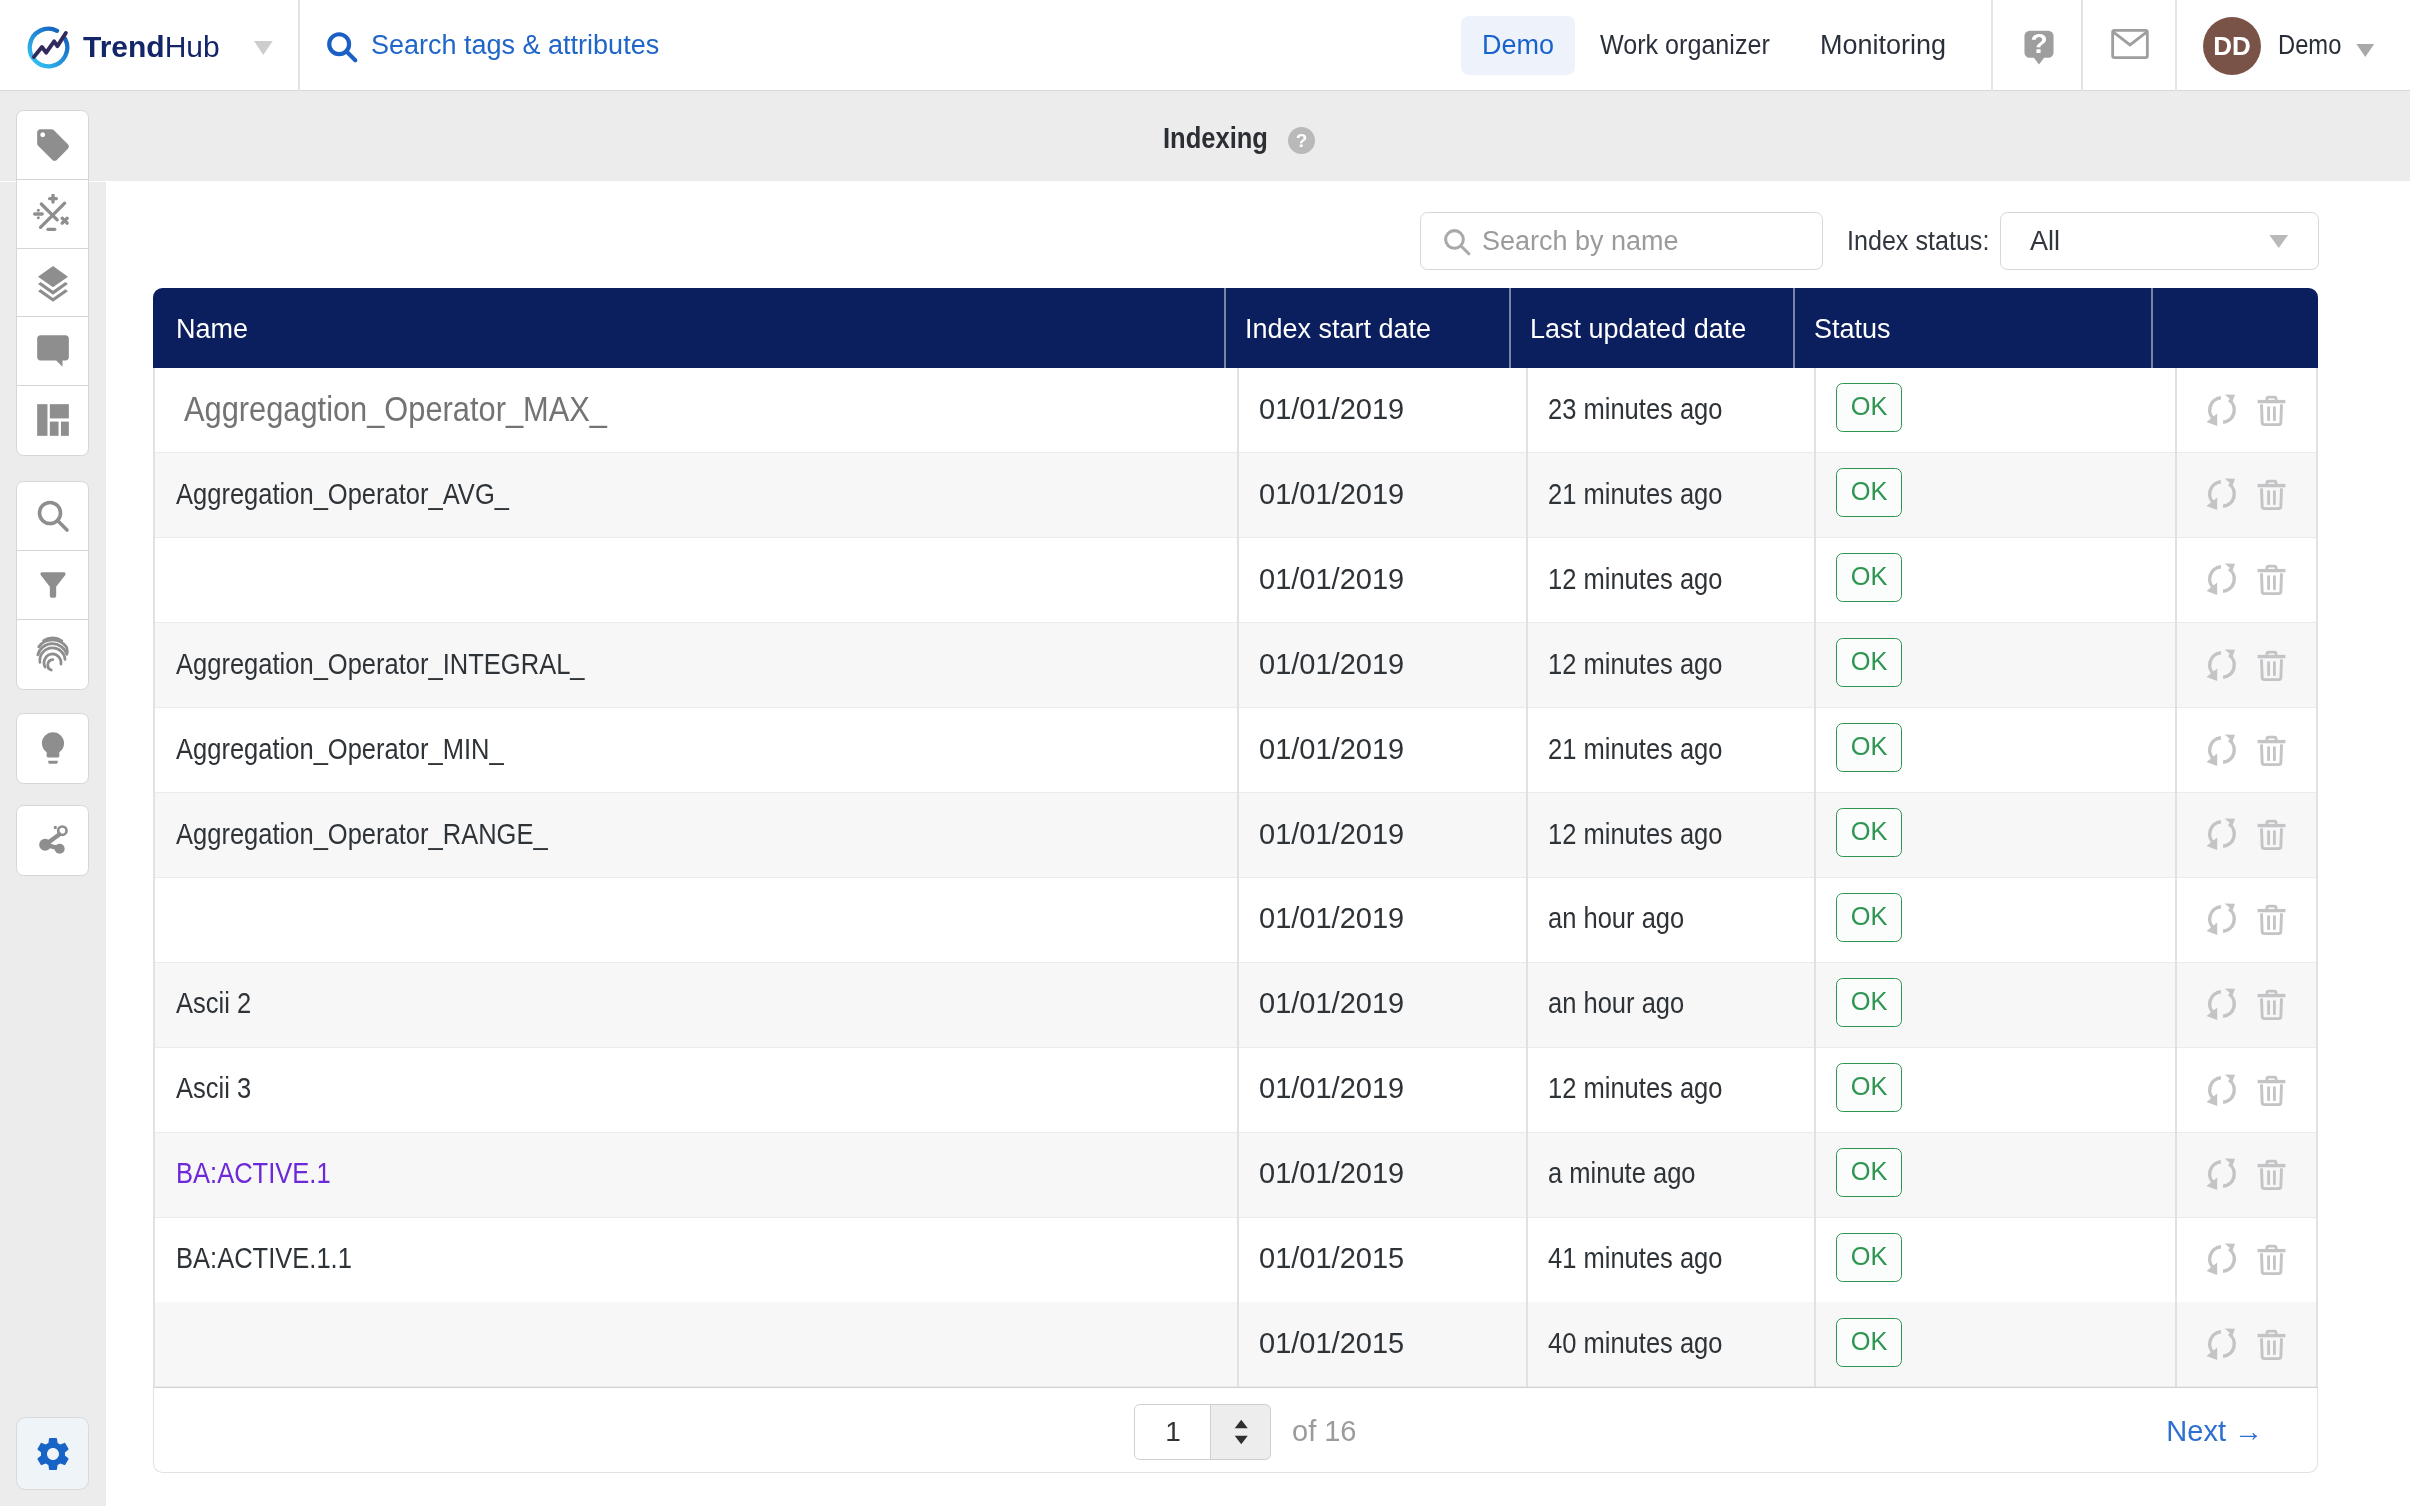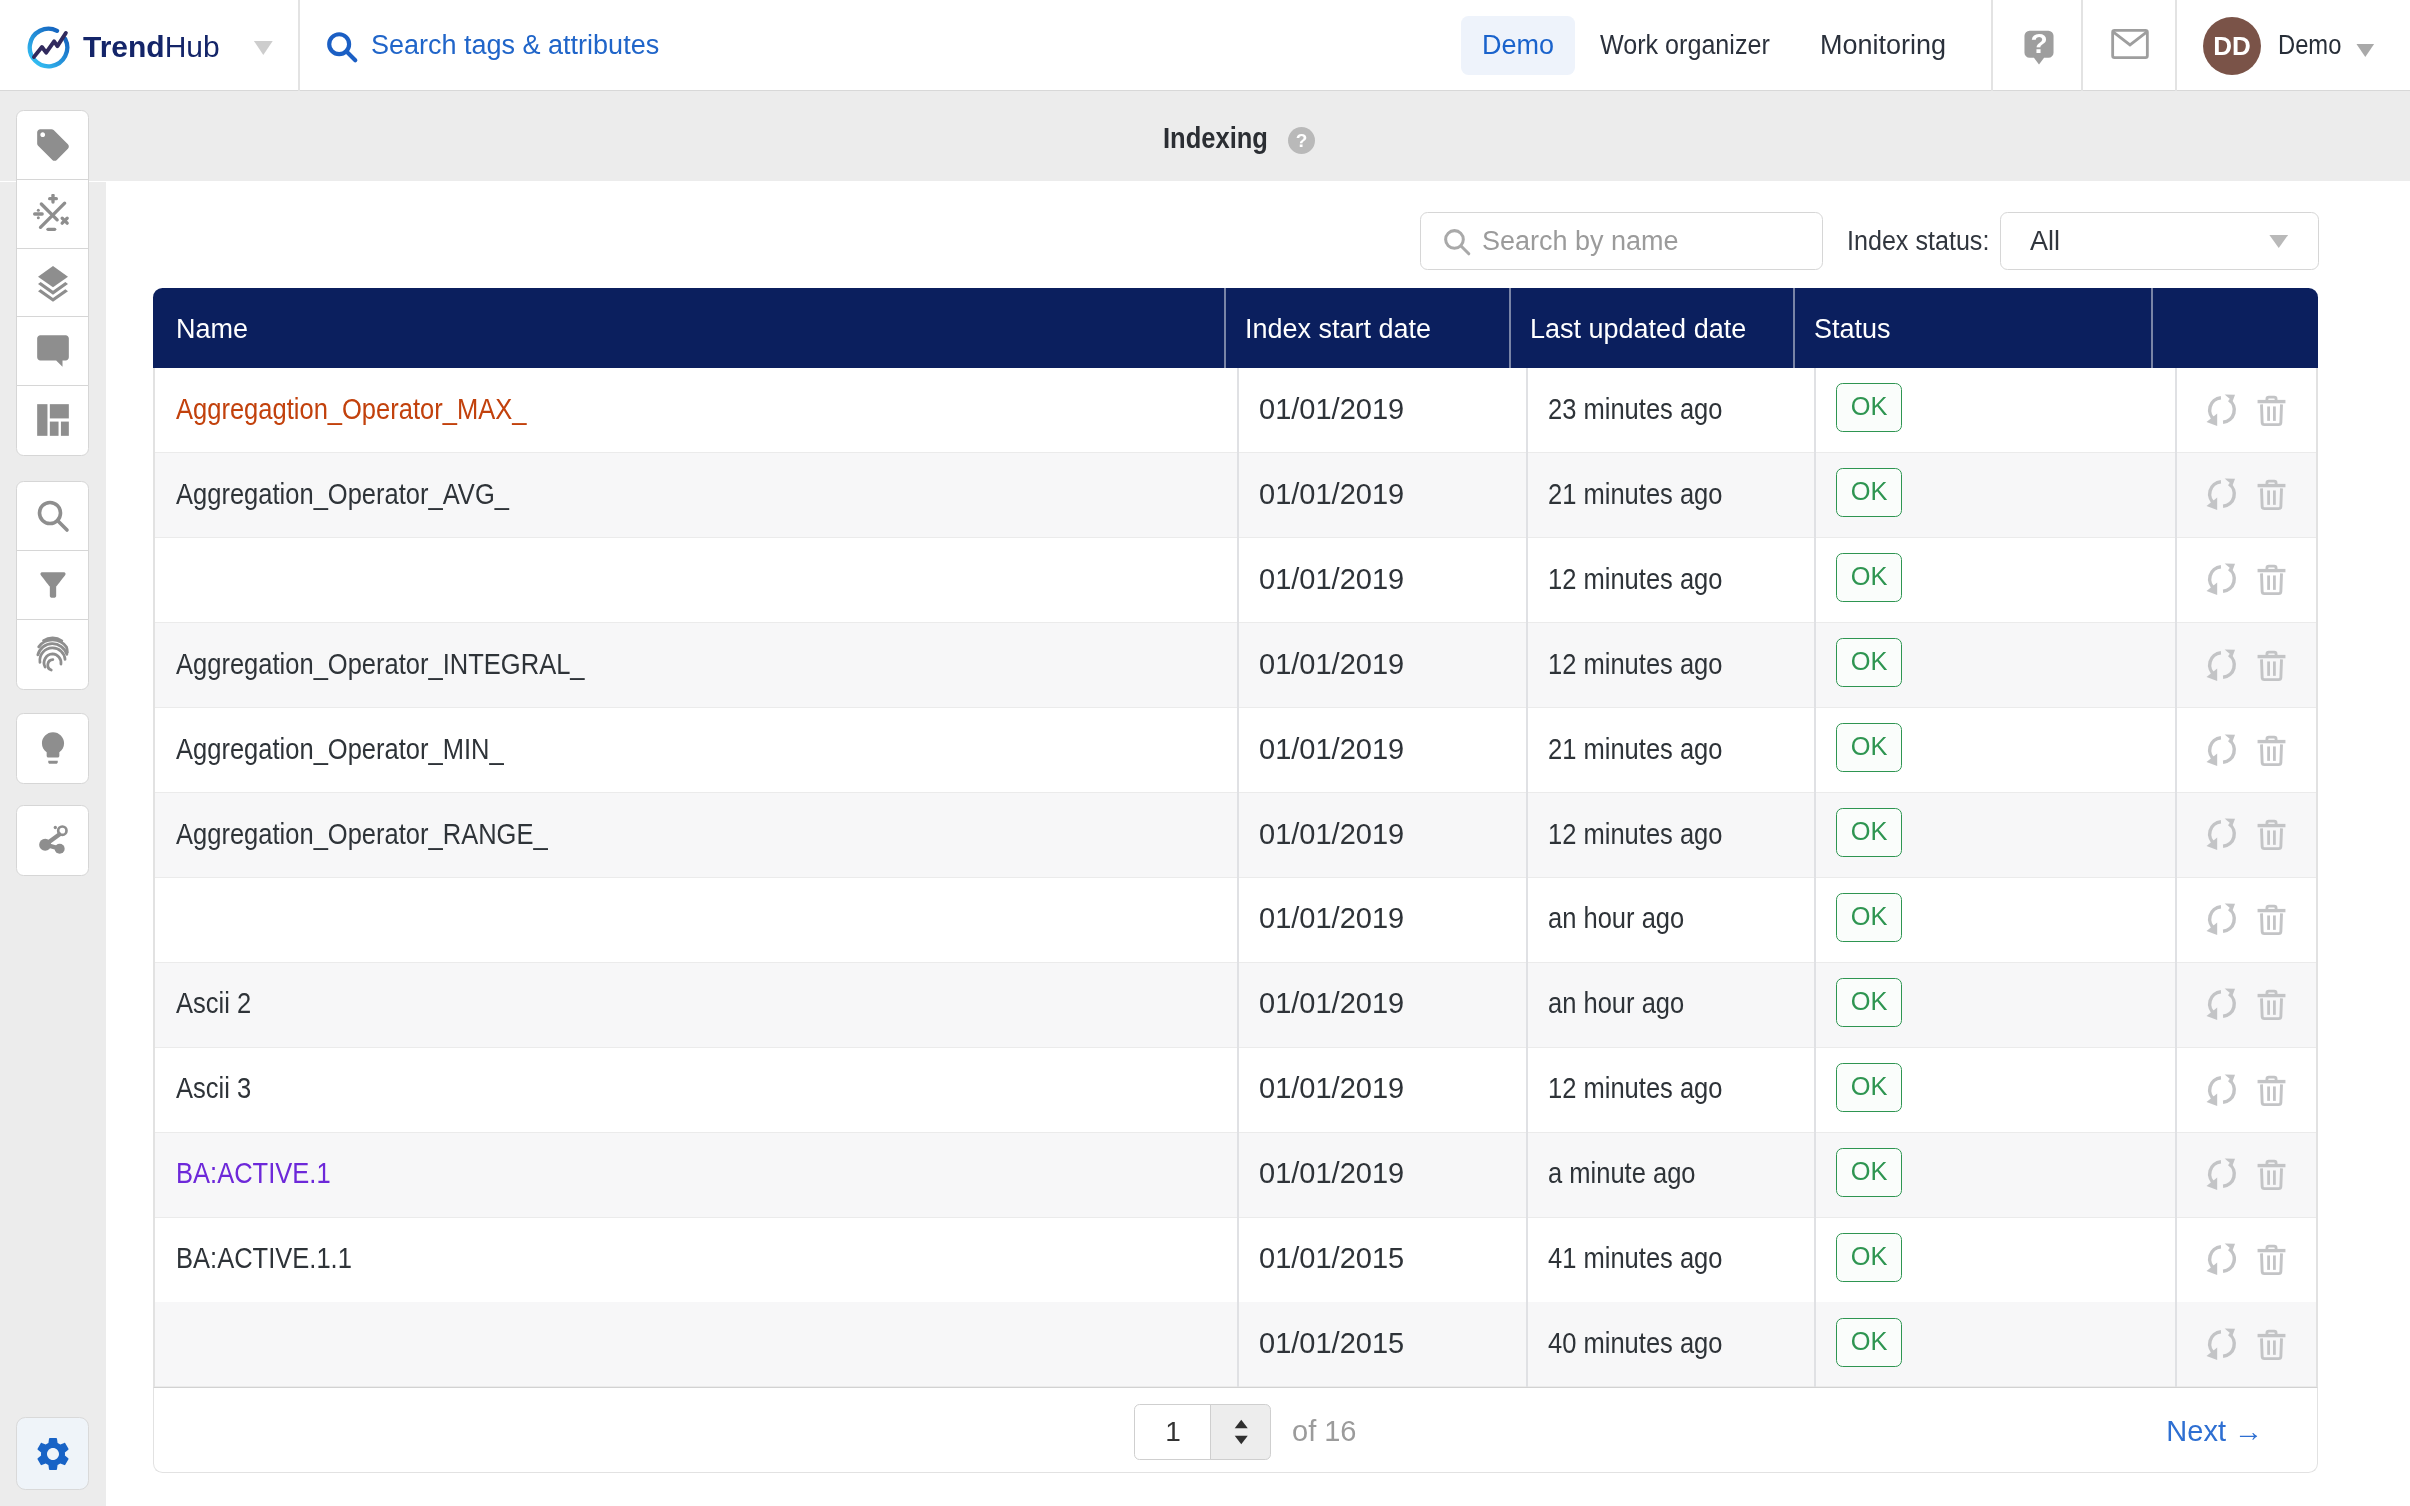--- a/index.html
+++ b/index.html
@@ -68,21 +68,21 @@
 <div class="abs" style="left:153px;top:288px;width:2165px;height:80px;background:#0b1f5e;border-radius:9.4px 9.4px 0 0"></div>
 <div class="abs" style="left:1224px;top:288px;width:1.9px;height:80px;background:rgba(255,255,255,0.45)"></div>
 <div class="abs" style="left:1509px;top:288px;width:1.9px;height:80px;background:rgba(255,255,255,0.45)"></div>
 <div class="abs" style="left:1793px;top:288px;width:1.9px;height:80px;background:rgba(255,255,255,0.45)"></div>
 <div class="abs" style="left:2151px;top:288px;width:1.9px;height:80px;background:rgba(255,255,255,0.45)"></div>
 <div class="abs" style="left:176px;top:310px;width:377px;height:38px;font-size:27px;line-height:38px;color:#fff">Name</div>
 <div class="abs" style="left:1245px;top:310px;width:377px;height:38px;font-size:27px;line-height:38px;color:#fff">Index start date</div>
 <div class="abs" style="left:1530px;top:310px;width:377px;height:38px;font-size:27px;line-height:38px;color:#fff">Last updated date</div>
 <div class="abs" style="left:1814px;top:310px;width:377px;height:38px;font-size:27px;line-height:38px;color:#fff">Status</div>
 <div class="abs" style="left:153px;top:368px;width:2165px;height:85px;background:#ffffff;border-bottom:1.9px solid #ebebeb"></div>
-<div class="abs" style="left:176px;top:390px;width:1036px;height:38px;font-size:29px;line-height:38px;color:#c2410c;white-space:nowrap"><span class="sq">Aggregagtion_Operator_MAX_</span></div>
+<div class="abs" style="left:184px;top:390px;width:1036px;height:38px;font-size:35px;line-height:38px;color:#737373;white-space:nowrap"><span class="sq">Aggregagtion_Operator_MAX_</span></div>
 <div class="abs" style="left:1259px;top:390px;width:282px;height:38px;font-size:29px;line-height:38px;color:#2e3338">01/01/2019</div>
 <div class="abs" style="left:1548px;top:390px;width:282px;height:38px;font-size:29px;line-height:38px;color:#2e3338;white-space:nowrap"><span class="sq">23 minutes ago</span></div>
 <div class="abs" style="left:1836px;top:383px;width:66px;height:49px;border:1.9px solid #2e9551;border-radius:6.6px;background:#fafdfb;color:#2e9551;font-size:25.4px;line-height:45px;text-align:center">OK</div>
 <svg class="abs" style="left:2205px;top:393px" width="34" height="34" viewBox="0 0 36 36">
 <path d="M 16.9 5.05 A 13 13 0 0 0 10.5 28.65" fill="none" stroke="#c3c4c6" stroke-width="3.7"></path>
 <path d="M 19.1 30.95 A 13 13 0 0 0 25.46 7.35" fill="none" stroke="#c3c4c6" stroke-width="3.7"></path>
 <polygon points="1.6,30.8 12.9,21.6 12.9,34.9" fill="#c3c4c6"></polygon>
 <polygon points="20.8,1.6 31.8,1.8 29.2,8.8" fill="#c3c4c6"></polygon>
     </svg>
 <svg class="abs" style="left:2257px;top:393px" width="29" height="34" viewBox="0 0 31 36">

